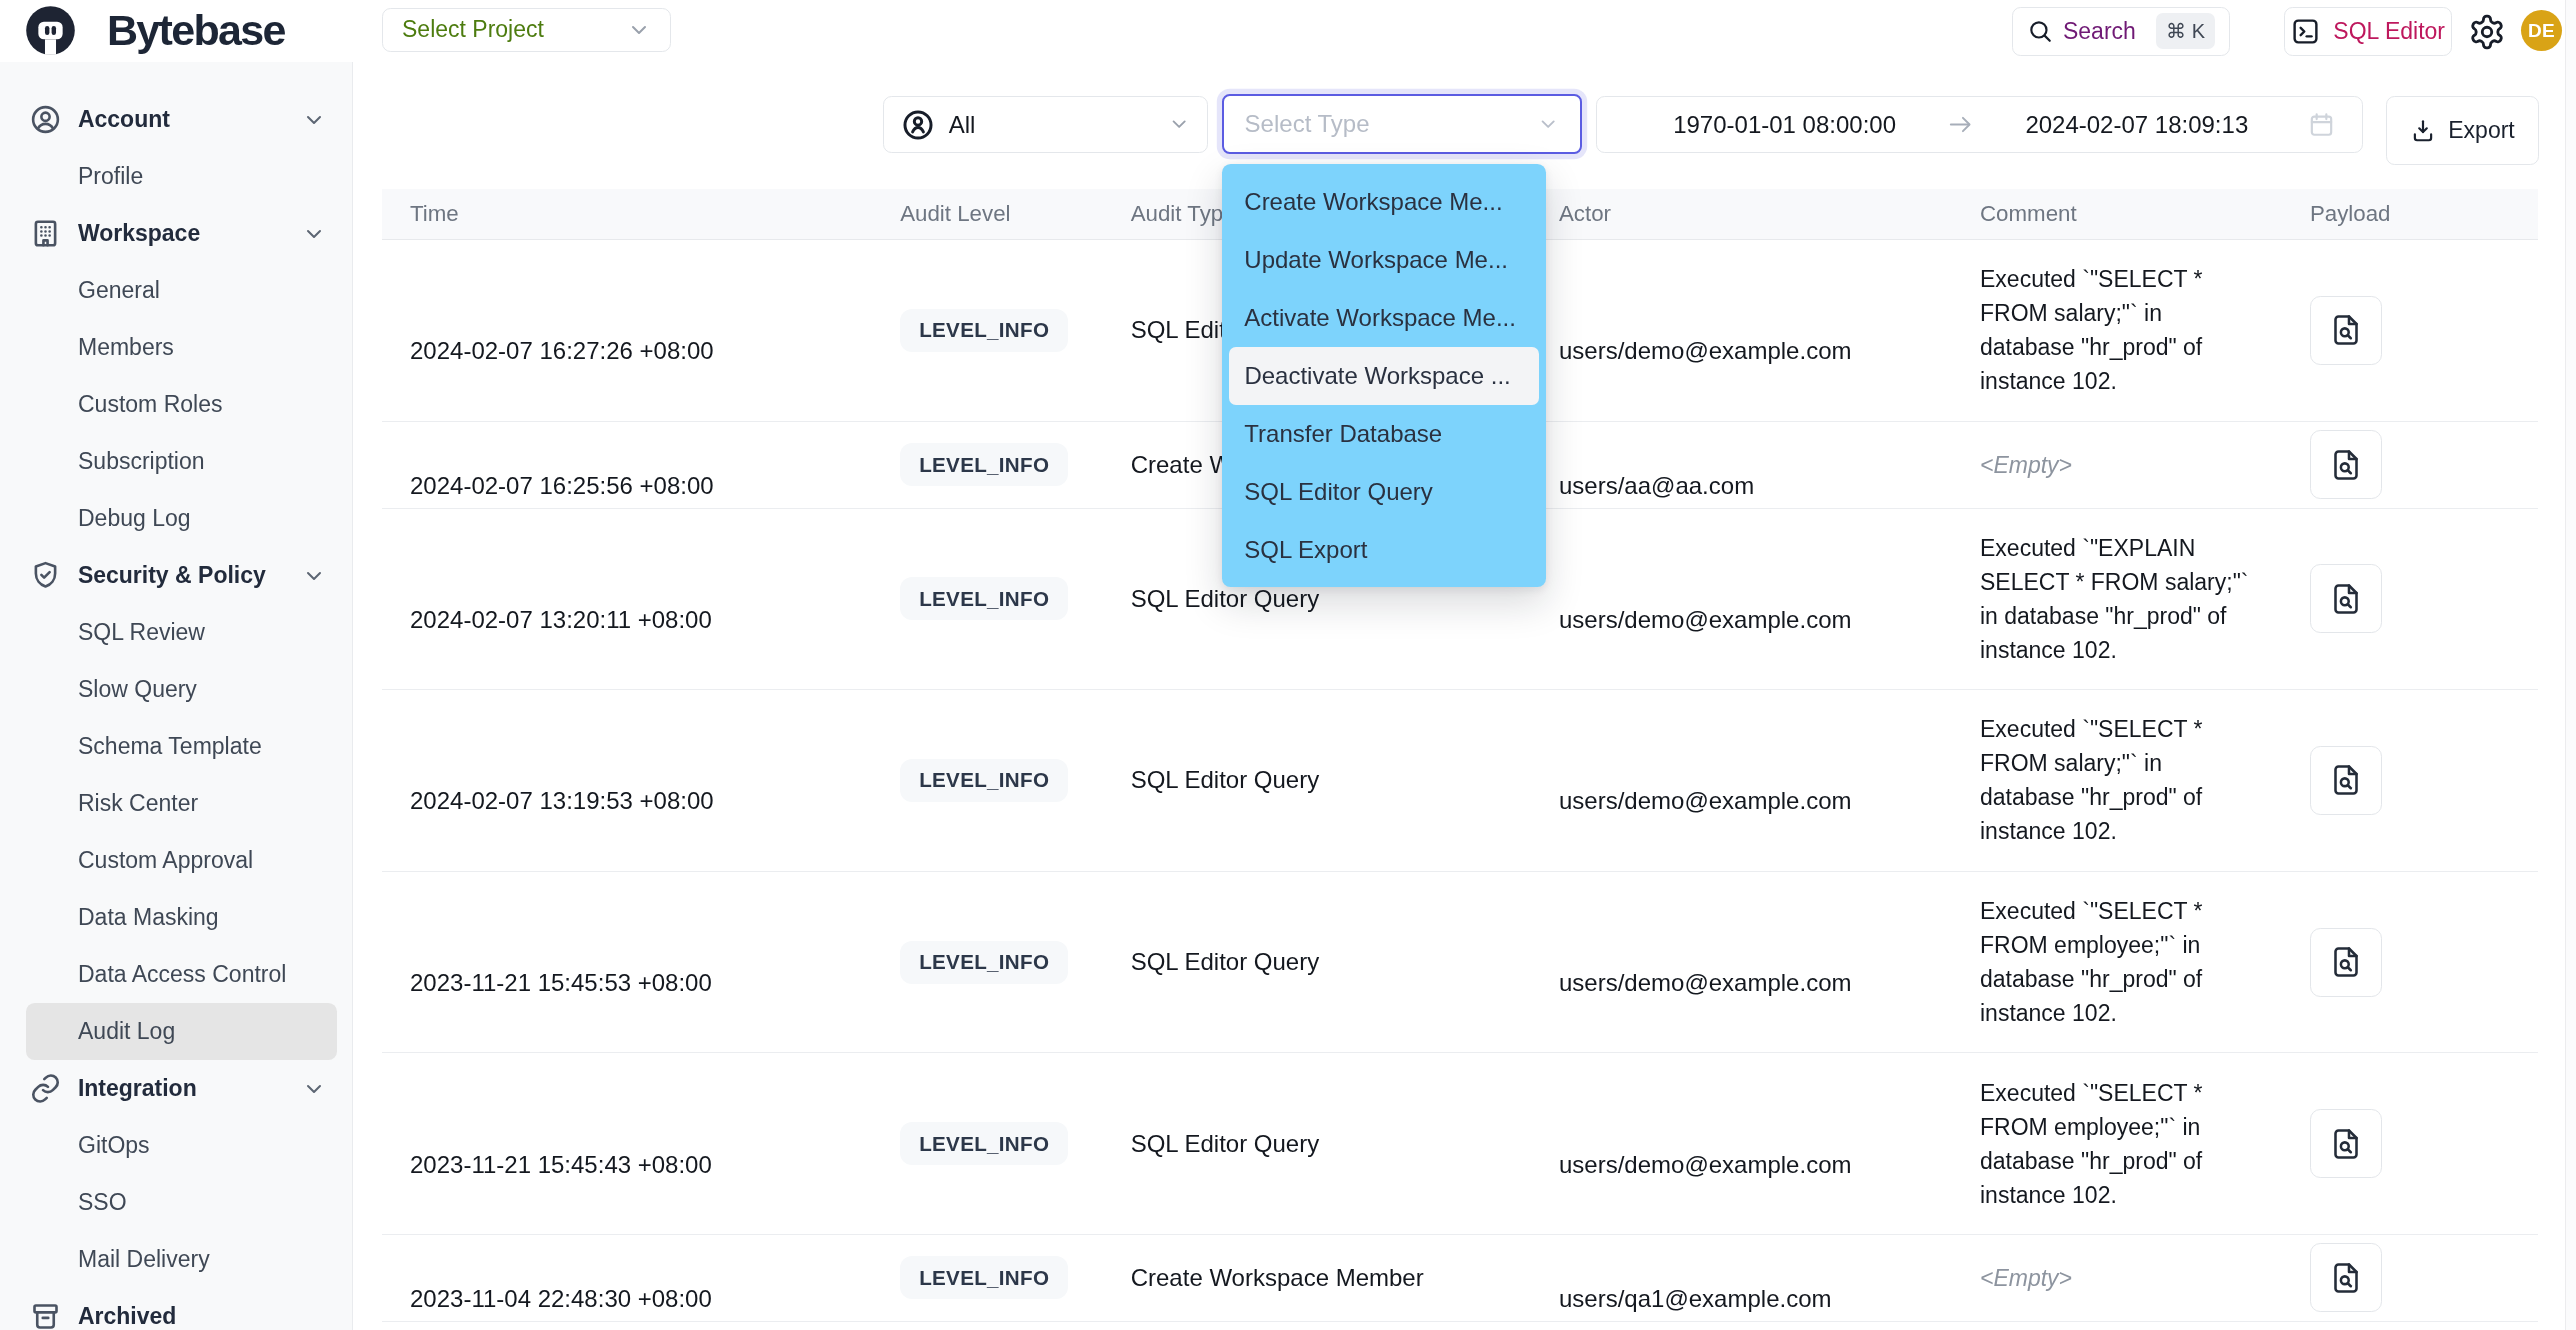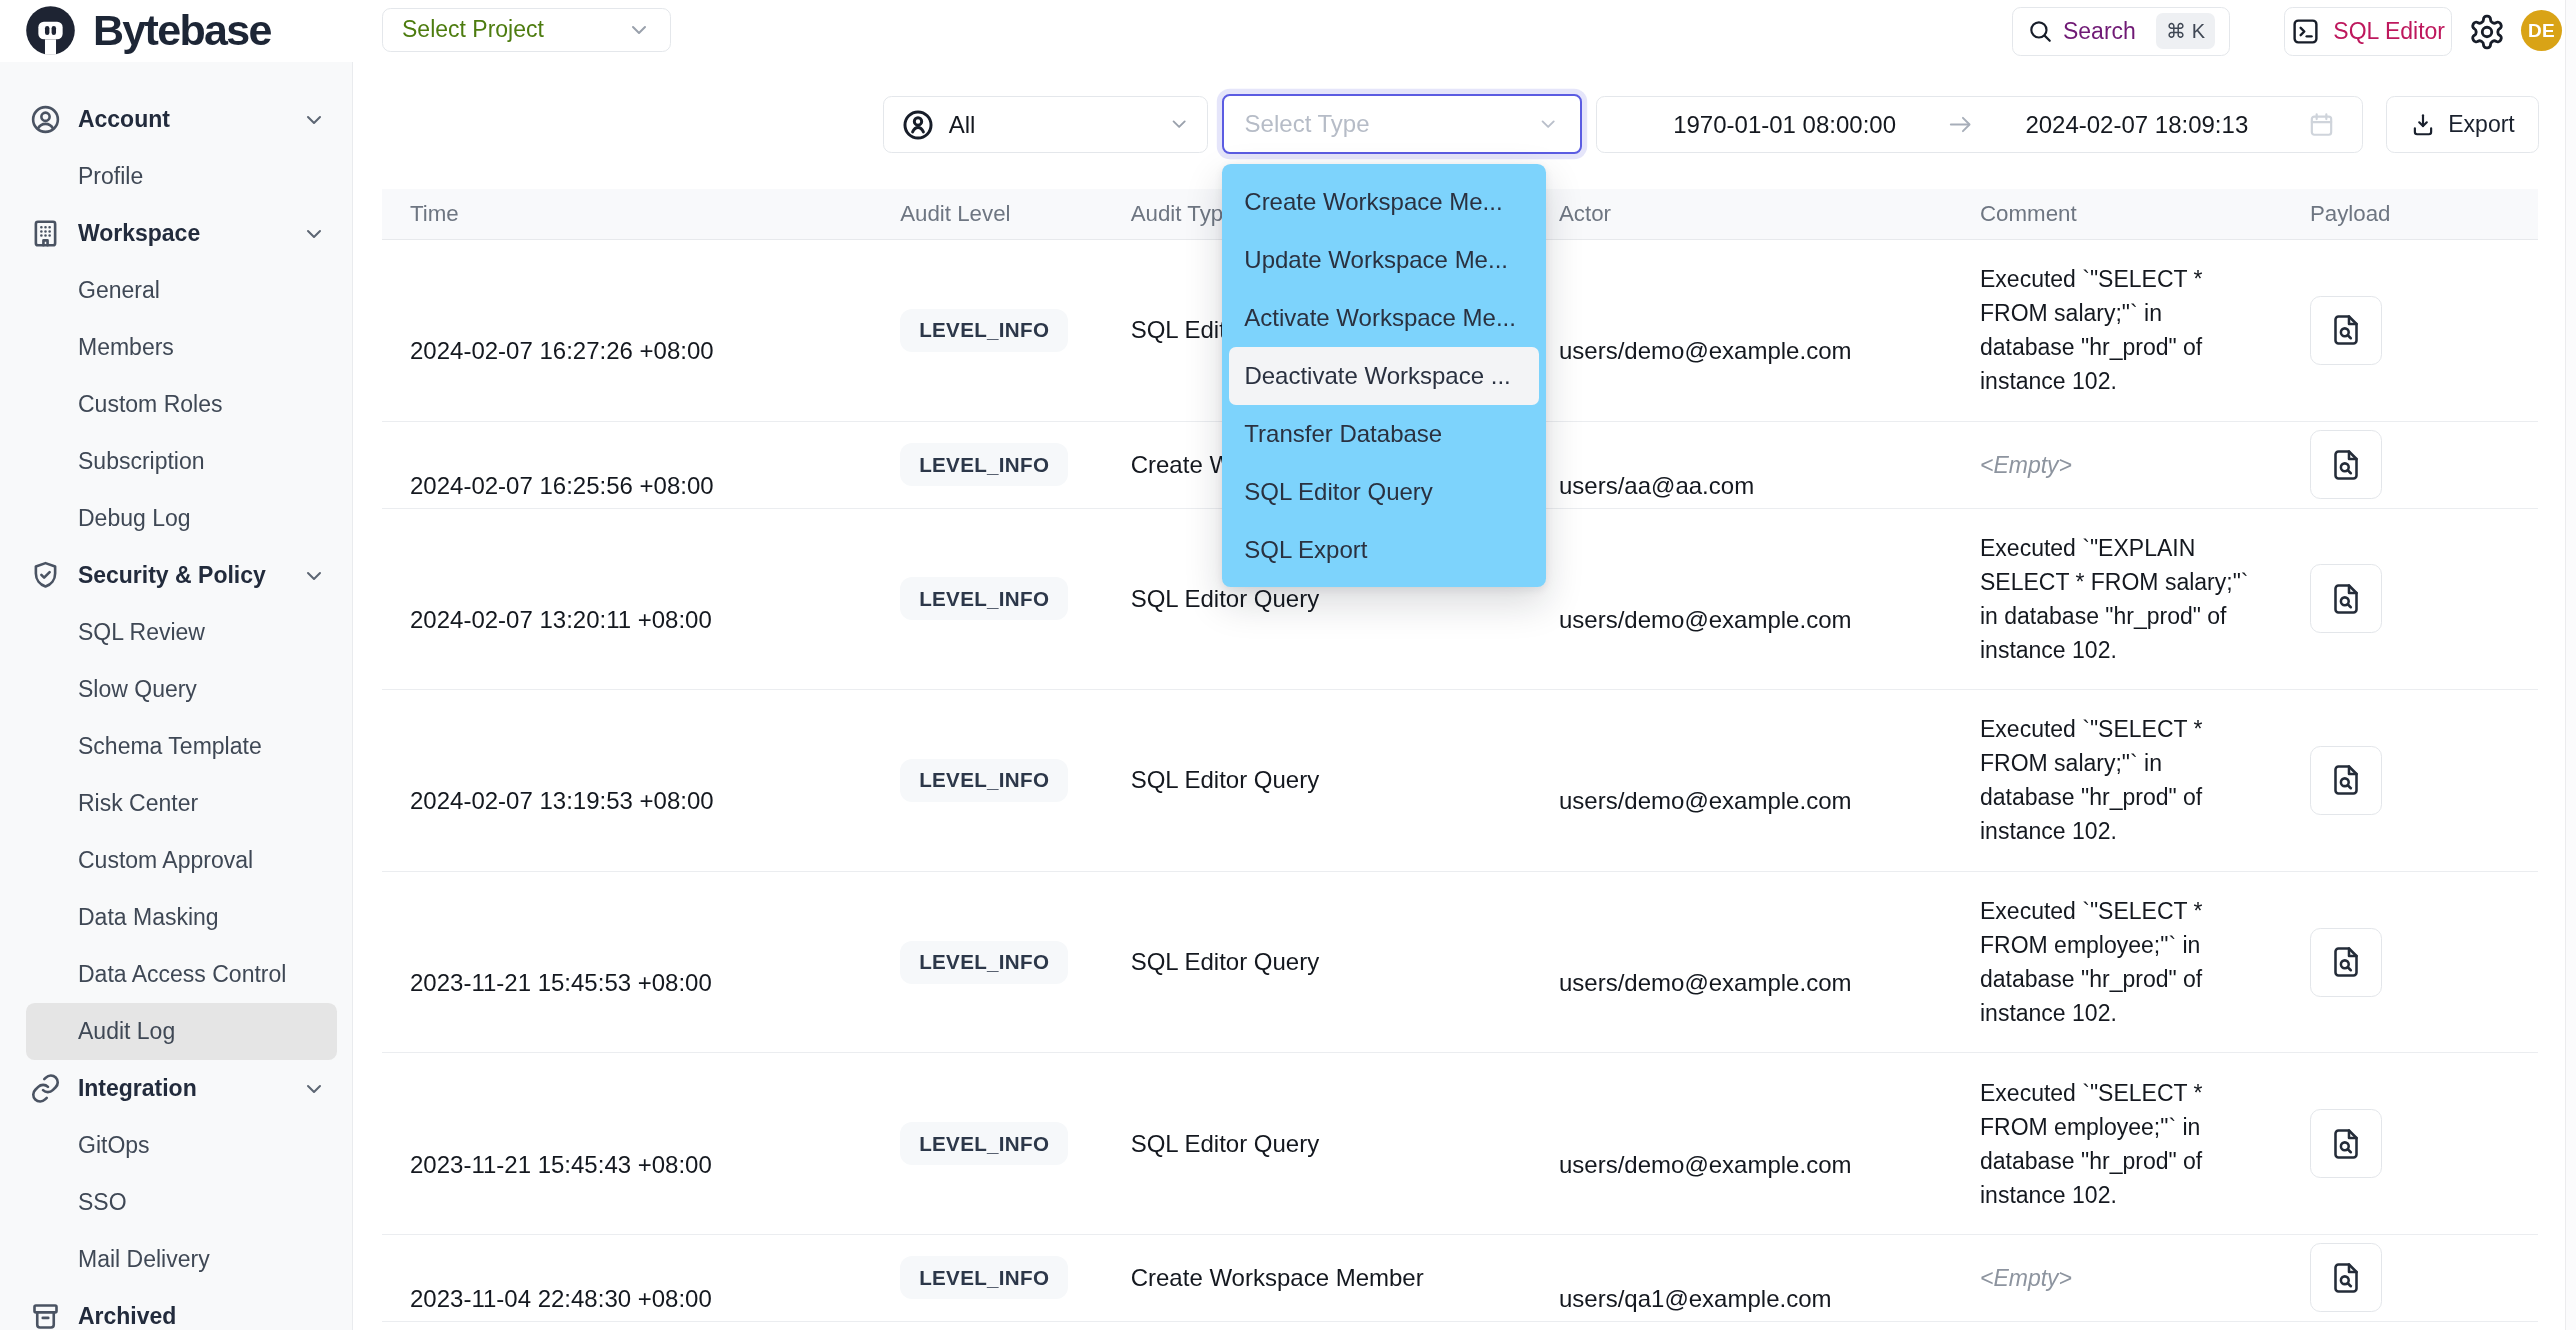--- a/index.html
+++ b/index.html
@@ -2,21 +2,21 @@
 <html style="font-size:13.7px"><head>
 <meta charset="utf-8">
 <style>
   html,body{margin:0;padding:0;background:#fff;}
   .app{position:relative;width:2576px;height:1330px;overflow:hidden;background:#fff;
        font-family:"Liberation Sans","DejaVu Sans",sans-serif;color:#14181f;}
   svg{display:block;}
 
   
   .topbar{position:absolute;left:0;top:0;width:100%;height:62px;background:#fff;z-index:6;}
-  .brand{position:absolute;left:24px;top:4.3px;display:flex;align-items:center;gap:16px;cursor:pointer;}
+  .brand{position:absolute;left:24px;top:4.3px;display:flex;align-items:center;gap:30px;cursor:pointer;}
   .logo-text{font-size:43px;font-weight:800;letter-spacing:-1.7px;color:#1d2636;}
   .tbox{position:absolute;display:flex;align-items:center;border:1.7px solid #e4e7eb;border-radius:8.6px;
         background:#fff;box-sizing:border-box;cursor:pointer;}
   .select-project{left:382px;top:7.7px;width:289px;height:44px;padding:0 19px;color:#4d7c0f;font-size:23px;}
   .search{left:2012px;top:6.9px;width:218px;height:49px;padding:0 13.7px;gap:10.3px;}
   .search-label{color:#701a75;font-size:23px;}
   .kbd{margin-left:auto;background:#eef0f3;border-radius:6.9px;padding:6px 10.3px;font-size:20px;color:#3f4754;white-space:nowrap;}
   .sqleditor{left:2284px;top:6.9px;width:168px;height:49px;justify-content:space-between;gap:11.2px;
              font-size:23px;font-weight:500;color:#be185d;}
   .gear{position:absolute;left:2468px;top:13px;width:38px;height:38px;color:#171d29;cursor:pointer;}
@@ -42,21 +42,21 @@
   .main{position:absolute;left:353px;top:62px;right:0;bottom:0;background:#fff;}
 
   
   .f-all{left:530px;top:34px;width:325px;height:57px;padding:0 17px;gap:13.7px;font-size:24px;color:#14181f;}
   .f-type{left:869px;top:32px;width:360px;height:60px;padding:0 20.6px;font-size:24px;color:#b6bcc7;
           border:2.6px solid #5b5ce2;border-radius:7.7px;box-shadow:0 0 0 5.2px rgba(91,92,226,.16);}
   .f-dates{left:1243px;top:34px;width:767px;height:57px;padding:0 26px;font-size:24px;color:#14181f;}
   .f-dates .dt{flex:1;text-align:center;white-space:nowrap;}
   .f-arrow{color:#a7aeb9;flex:none;}
   .f-cal{color:#cfd4db;flex:none;margin-left:8.6px;cursor:pointer;}
-  .f-export{left:2033px;top:34px;width:153px;height:57px;justify-content:center;gap:12px;
+  .f-export{left:2033px;top:34px;width:153px;height:69px;justify-content:center;gap:12px;
             font-size:23px;font-weight:500;color:#1a212e;}
 
   
   .table{position:absolute;left:29px;top:127px;width:2156px;}
   .grid6{display:grid;grid-template-columns:513px 222px 430px 421px 335px 235px;align-items:center;}
   .thead{height:50px;background:#f8f9fb;border-bottom:1.7px solid #e7e9ec;color:#6e7682;font-size:22.3px;}
   .th-time,.c-time{padding-left:28px;}
   .th-level,.c-level{padding-left:5.2px;}
   .th-type,.c-type{padding-left:13.7px;}
   .th-actor,.c-actor{padding-left:12px;}

